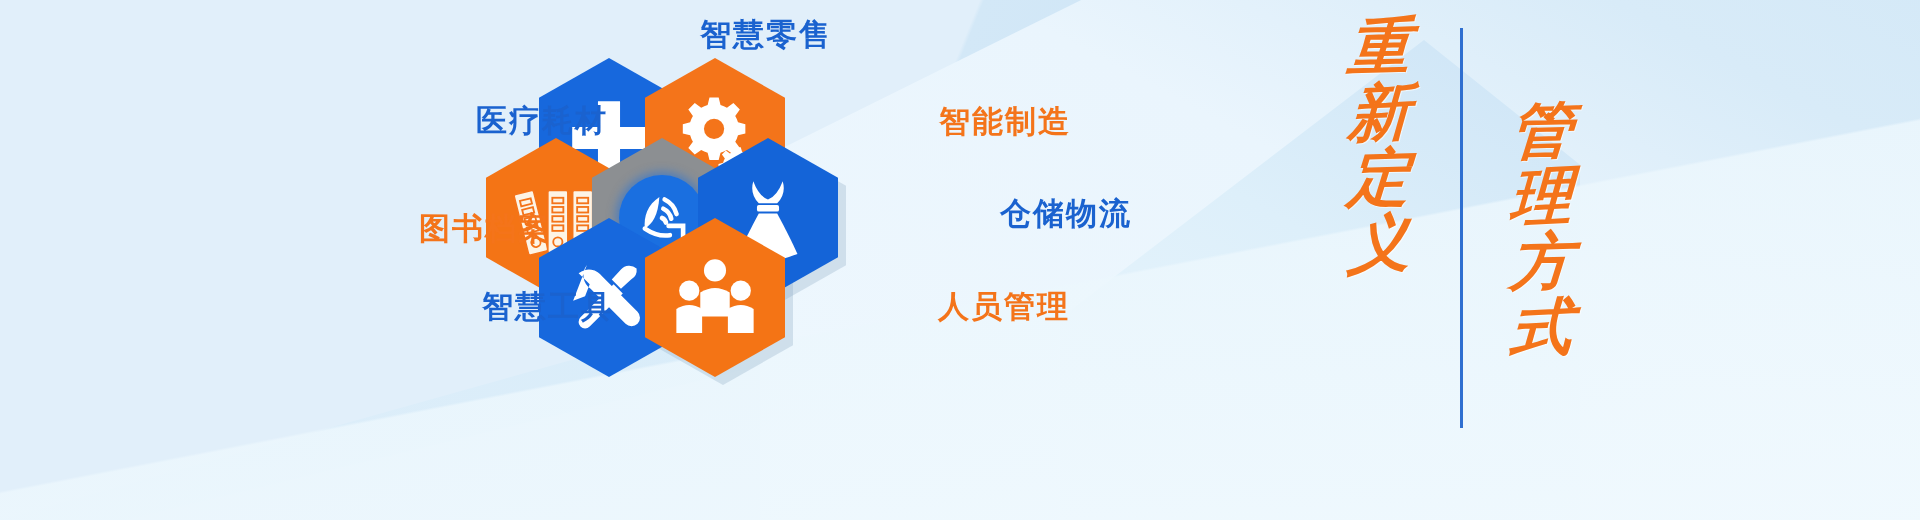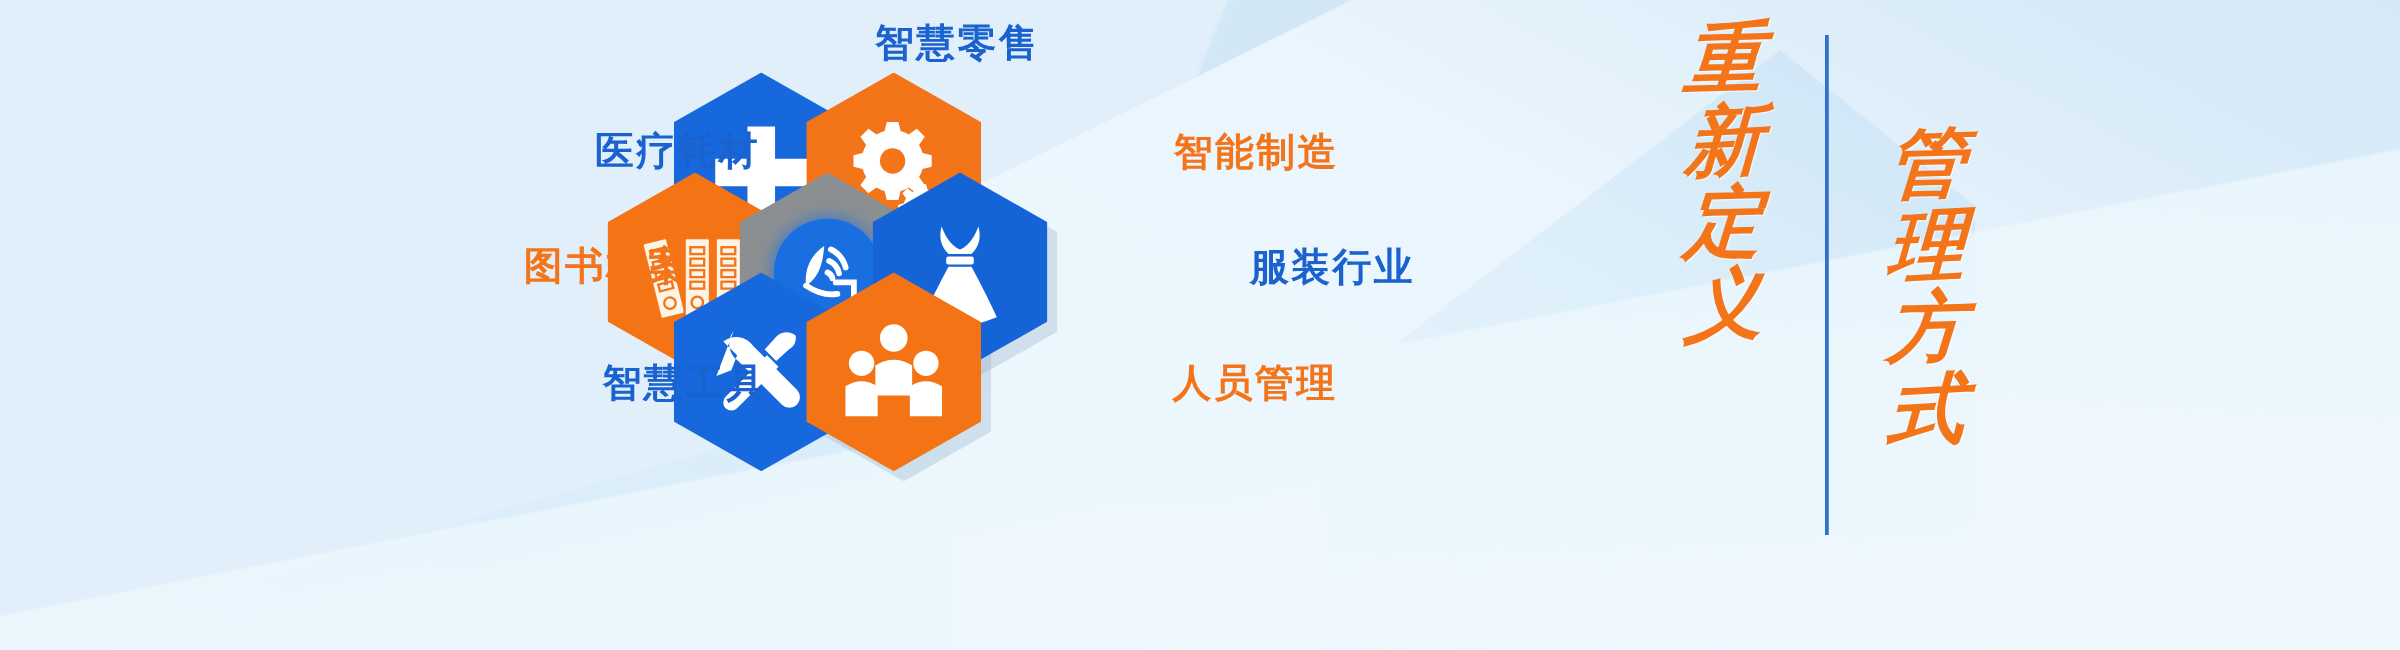--- a/index.html
+++ b/index.html
@@ -69,21 +69,21 @@
     letter-spacing:2px;
     font-family:"DejaVu Sans","Liberation Sans",sans-serif;
   }
   .lbl-blue{color:#1a62cf;}
   .lbl-orange{color:#f4741a;}
   .lbl-xl{font-size:31px;}
 
   .lb-retail  {left:700px;top:14px;}
   .lb-medical {left:476px;top:100px;}
   .lb-mfg     {left:939px;top:101px;}
-  .lb-books   {left:419px;top:192px;font-family:Liberation Serif, serif;}
+  .lb-books   {left:419px;top:208px;font-family:Liberation Serif, serif;}
   .lb-apparel {left:1000px;top:193px;}
   .lb-tools   {left:482px;top:286px;}
   .lb-staff   {left:938px;top:286px;}
   .lb-wms     {left:700px;top:367px;}
 
   
   #calli{position:absolute;left:1310px;top:10px;width:300px;height:500px;}
   .calli-col{
     position:absolute;top:0;width:110px;
     display:flex;flex-direction:column;align-items:center;
@@ -210,21 +210,21 @@
           <path d="M64 62 q14-9 28 0 l0 26 -28 0 z"></path>
         </g>
       </svg>
     </div>
   </div>
 
   <div class="label lbl-xl lbl-blue   lb-retail">智慧零售</div>
   <div class="label lbl-xl lbl-blue   lb-medical">医疗耗材</div>
   <div class="label lbl-xl lbl-orange lb-mfg">智能制造</div>
   <div class="label lbl-xl lbl-orange lb-books">图书档案</div>
-  <div class="label lbl-xl lbl-blue   lb-apparel">服装行业</div>
+  <div class="label lbl-xl lbl-blue   lb-apparel">仓储物流</div>
   <div class="label lbl-xl lbl-orange lb-staff">人员管理</div>
   <div class="label lbl-xl lbl-blue   lb-tools">智慧工具</div>
 
   <div id="calli">
     <div class="calli-col calli-left" style="color: rgb(244, 116, 26);">
         <span style="transform: skewX(-5deg) rotate(-1.5deg);">重</span>
         <span style="transform: skewX(-5deg) rotate(-3deg);">新</span>
         <span style="transform: skewX(-5deg) rotate(-1.5deg);">定</span>
         <span style="transform: skewX(-5deg) rotate(-3deg);">义</span>
       </div>

